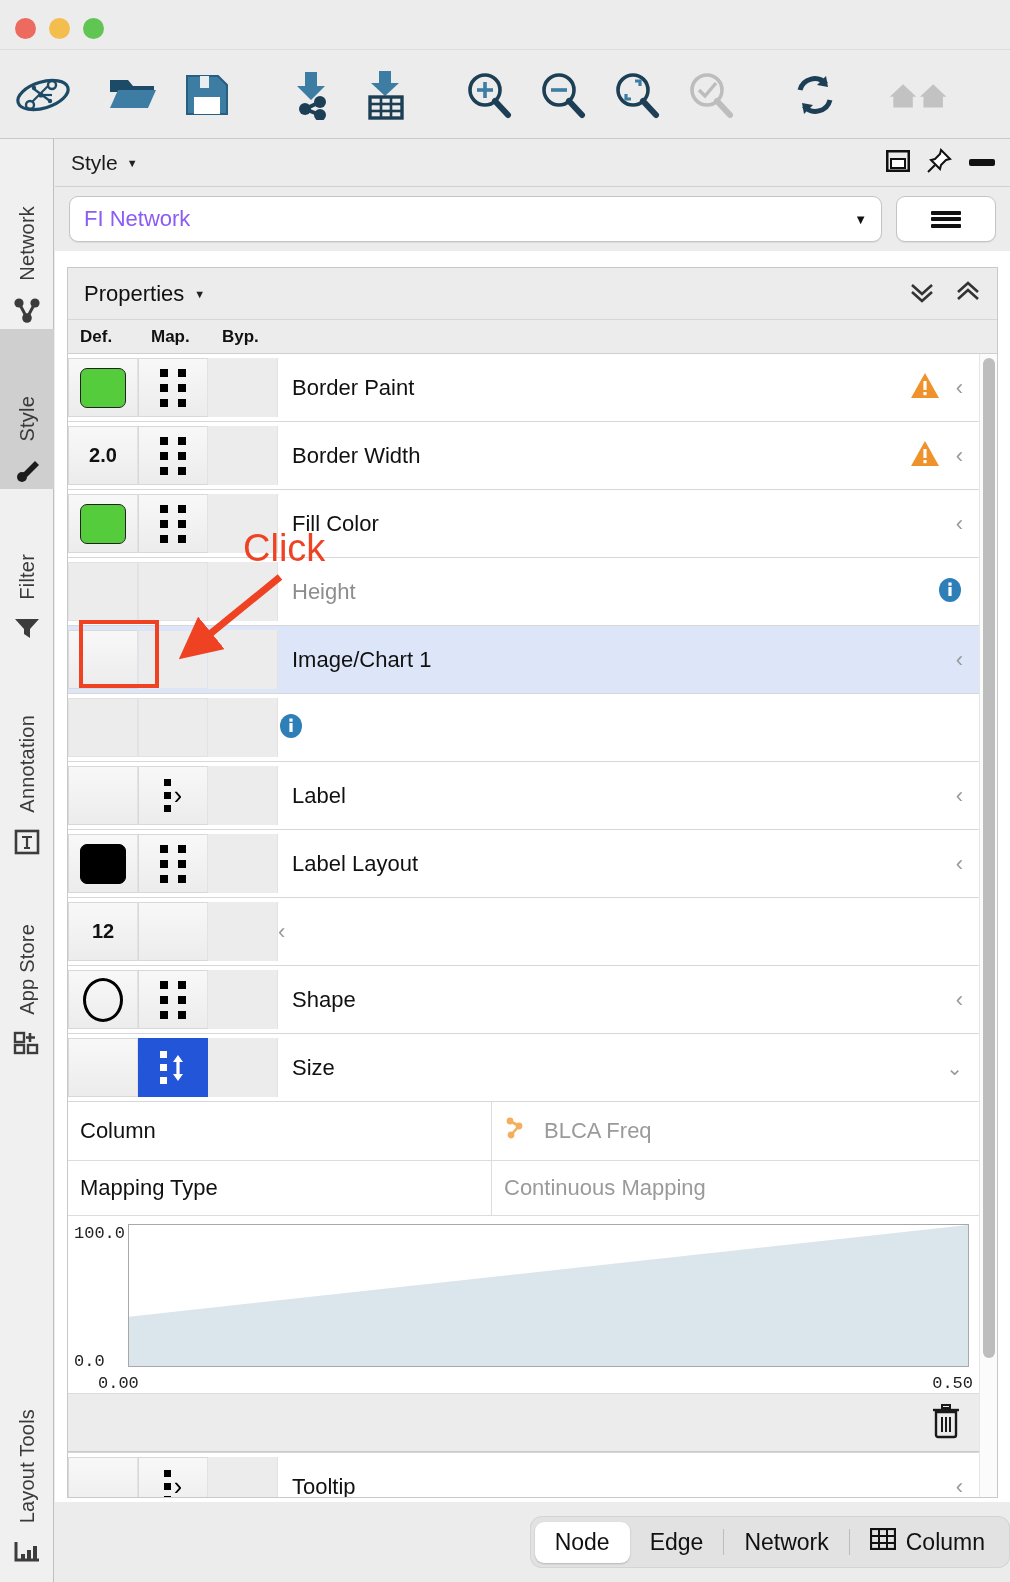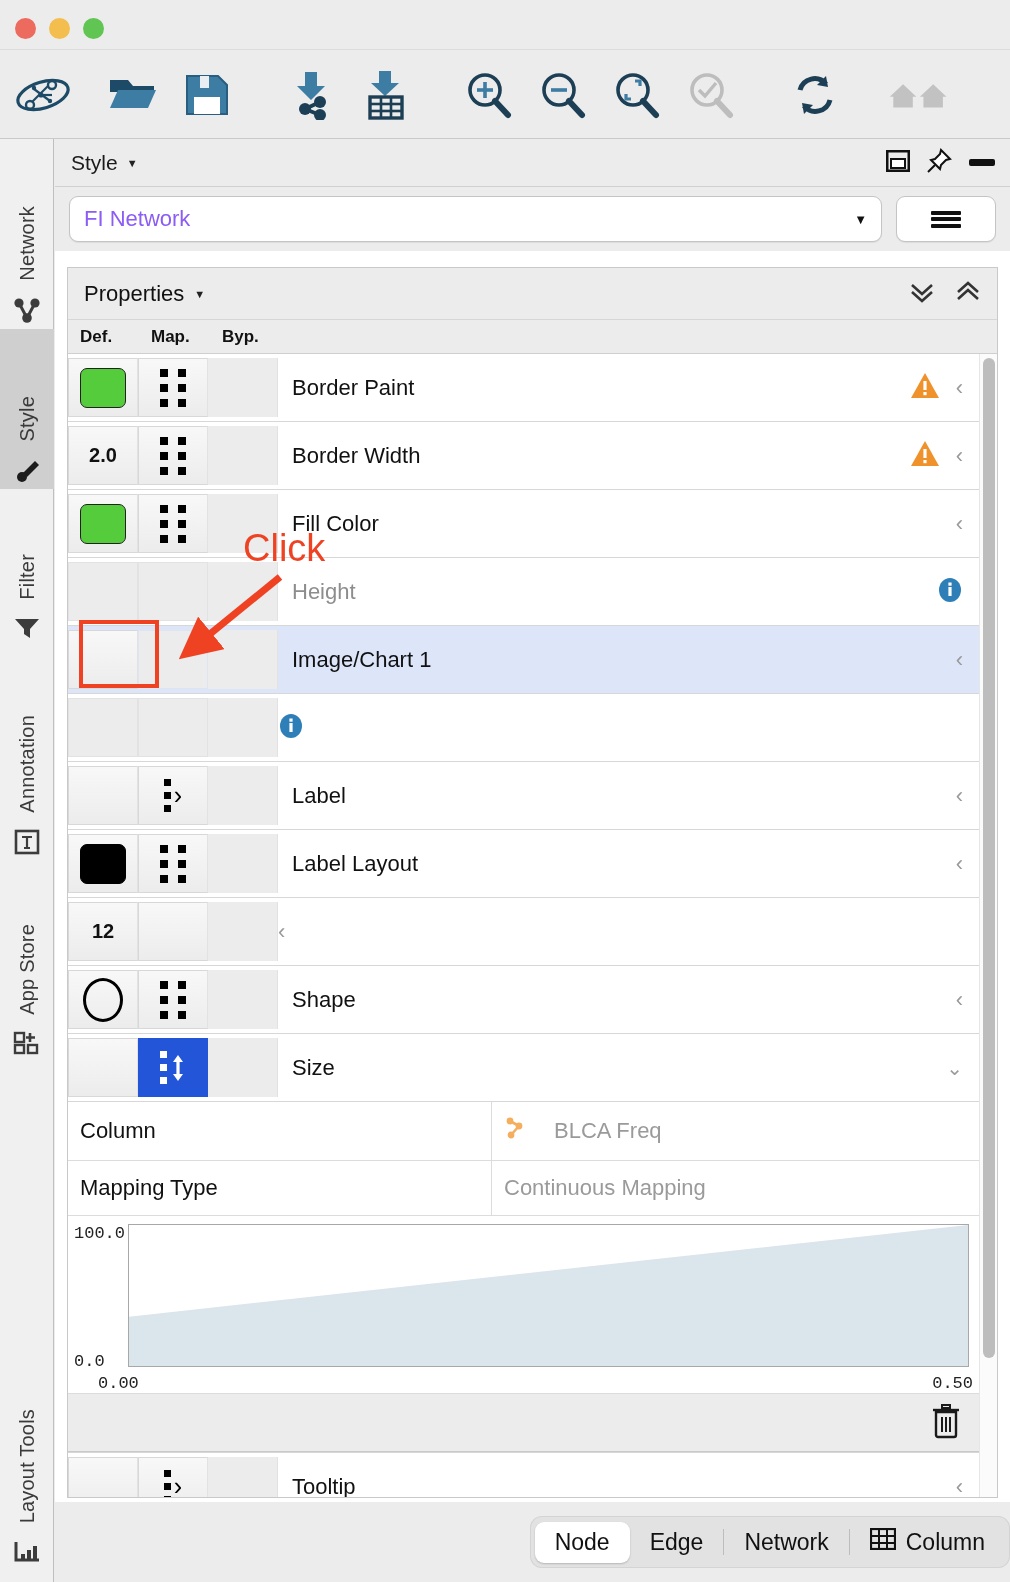--- a/index.html
+++ b/index.html
@@ -147,21 +147,21 @@
   .dotarrow { display: flex; align-items: center; gap: 3px; }
   .dotcol { display: flex; flex-direction: column; gap: 6px; }
   .dotcol i { width: 7px; height: 7px; background: #000; display: block; }
   .arrowglyph { font-size: 25px; line-height: 1; color: #000; }
 
   
   .map-detail { border-bottom: 1px solid #d7d7d7; }
   .md-row { display: flex; border-bottom: 1px solid #dcdcdc; }
   .md-key { width: 424px; padding: 14px 0 14px 12px; font-size: 22px; color: #111;
             border-right: 1px solid #dcdcdc; display:flex; align-items:center;}
-  .md-val { flex: 1; padding: 14px 0 14px 12px; font-size: 22px; color: #9a9a9a; display: flex; align-items: center; gap: 26px;}
+  .md-val { flex: 1; padding: 14px 0 14px 12px; font-size: 22px; color: #9a9a9a; display: flex; align-items: center; gap: 16px;}
   .md-chartrow { display: flex; border-bottom: 1px solid #dcdcdc; height: 178px; }
   .md-chartkey { width: 424px; border-right: 1px solid #dcdcdc; display: flex; align-items: center;
                  padding-left: 12px; font-size: 22px; color: #111; }
   .md-chartbox { flex: 1; position: relative; }
   .axis-y-top { position: absolute; left: 6px; top: 8px; font-size: 17px; color: #222; font-family: "Liberation Mono", monospace;}
   .axis-y-bot { position: absolute; left: 6px; bottom: 22px; font-size: 17px; color: #222; font-family: "Liberation Mono", monospace;}
   .axis-x-left { position: absolute; left: 6px; bottom: 0px; font-size: 17px; color: #222; font-family: "Liberation Mono", monospace; margin-left: 24px;}
   .axis-x-right { position: absolute; right: 6px; bottom: 0px; font-size: 17px; color: #222; font-family: "Liberation Mono", monospace;}
   .plotbox { position: absolute; left: 60px; right: 10px; top: 8px; bottom: 26px;
              border: 1px solid #a8a8a8; background: #fff; overflow: hidden; }

